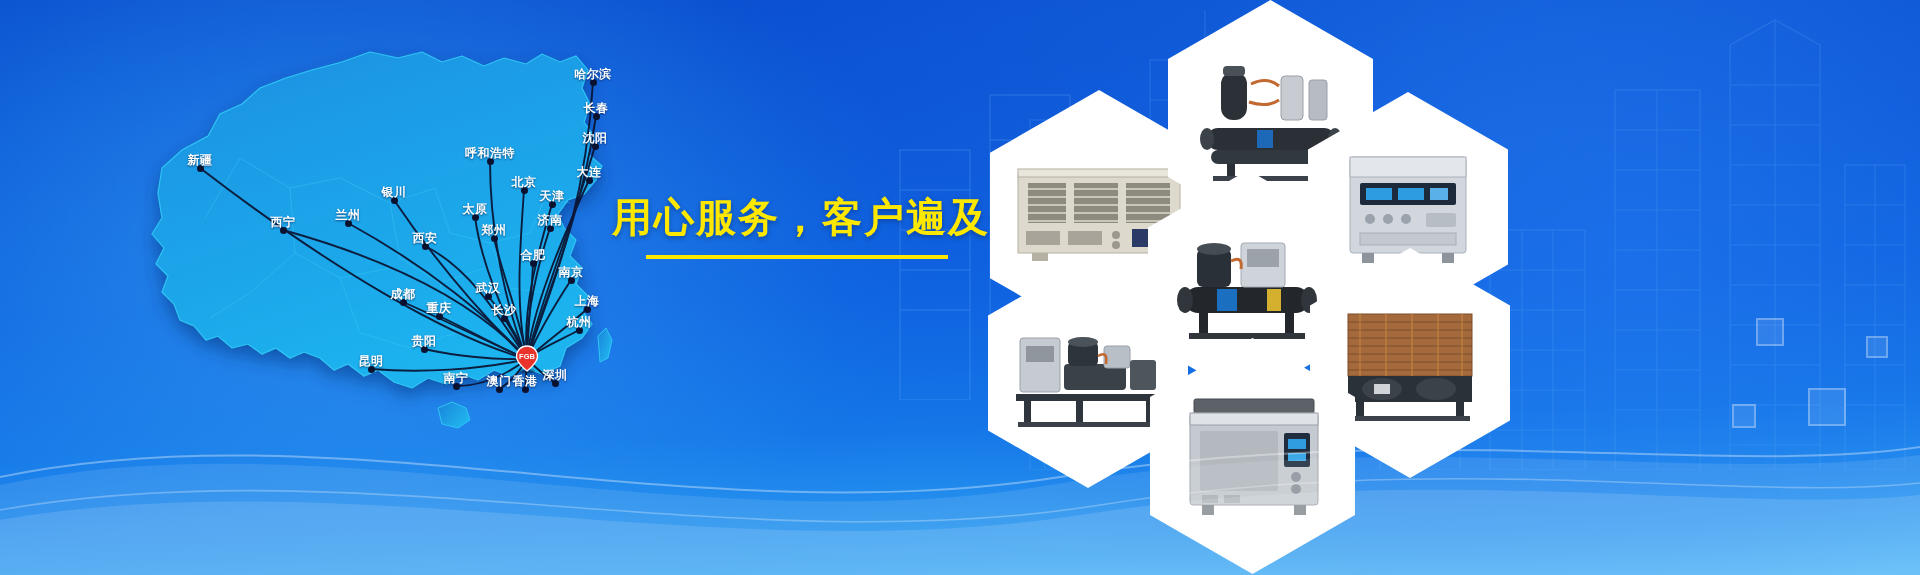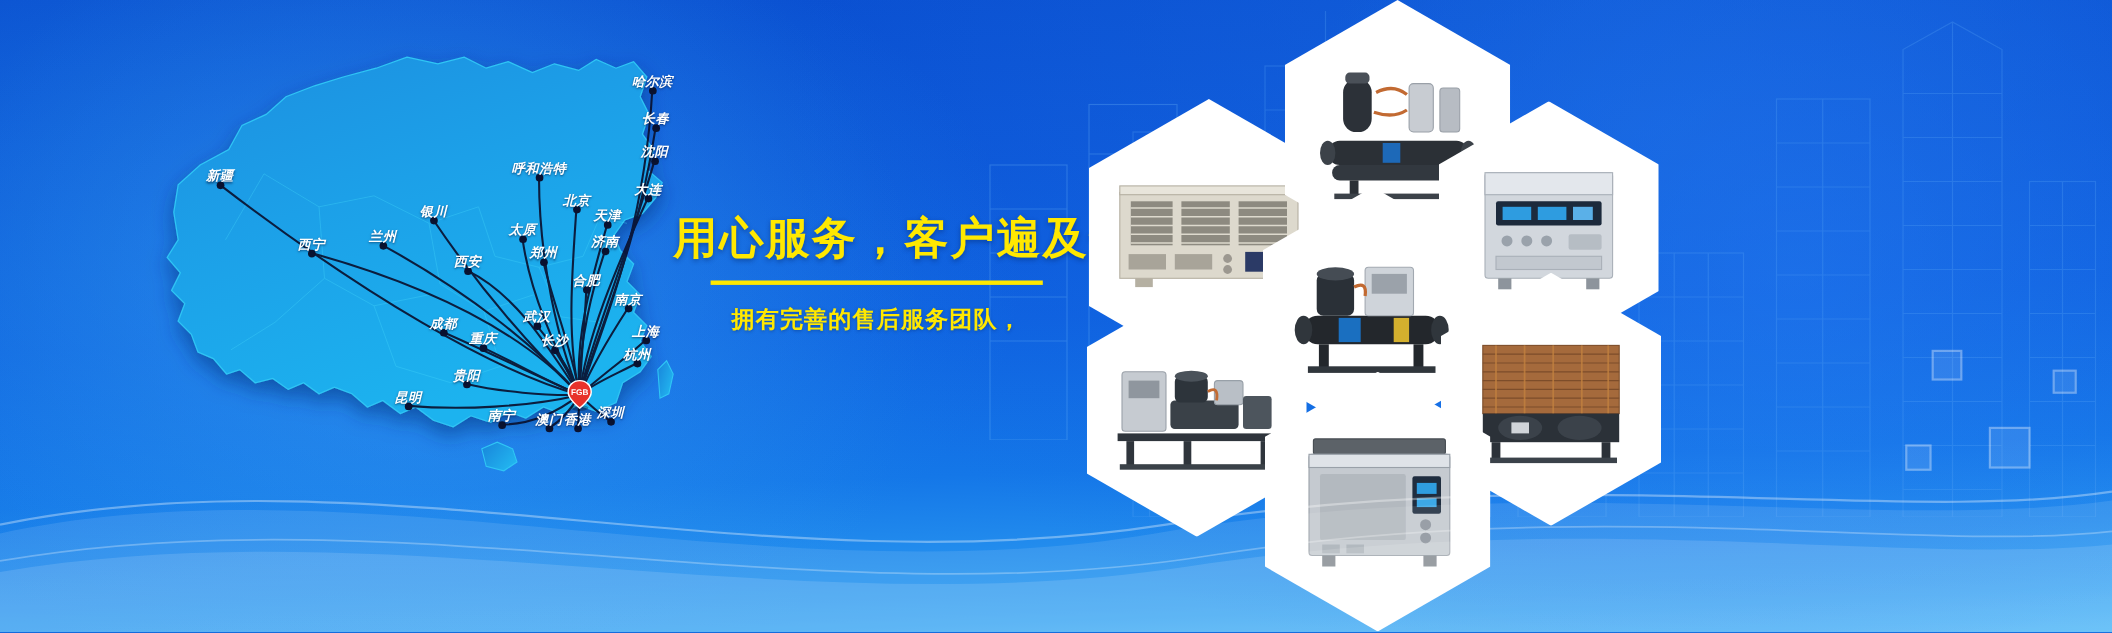--- a/index.html
+++ b/index.html
@@ -32,21 +32,21 @@
   .sq{position:absolute;border:2px solid rgba(255,255,255,0.30);background:rgba(255,255,255,0.10);}
 
   
   #map-wrap{position:absolute;left:90px;top:18px;width:640px;height:420px;}
   #map-svg{position:absolute;left:0;top:0;}
   .city{position:absolute;transform:translate(-50%,-50%);pointer-events:none;}
   .city .dot{position:absolute;left:50%;top:50%;width:7px;height:7px;margin:-3.5px 0 0 -3.5px;
     border-radius:50%;background:#0a1230;}
   .city .lbl{position:absolute;white-space:nowrap;color:#ffffff;font-size:12px;font-weight:700;
     text-shadow:0 1px 2px rgba(0,20,60,.65);letter-spacing:.5px;}
-  .city.lbl-top .lbl{left:50%;top:-16px;transform:translateX(-50%);font-style:italic;}
+  .city.lbl-top .lbl{left:50%;top:-16px;transform:translateX(-50%);}
 
   .hub{position:absolute;transform:translate(-50%,-50%);}
   .hub .pin{width:30px;height:30px;margin:-15px 0 0 -15px;position:absolute;left:50%;top:50%;}
 
   
   #copy{position:absolute;left:612px;top:196px;width:370px;text-align:center;}
   #headline{
     color:#ffe800;font-size:40px;line-height:1.06;font-weight:900;letter-spacing:2px;
     text-shadow:0 2px 5px rgba(0,30,90,.45);white-space:nowrap;
   }
@@ -401,21 +401,20 @@
         <ellipse cx="15" cy="27" rx="8" ry="2.6" fill="rgba(0,0,0,.30)"></ellipse>
         <path d="M15 2 C9 2 4.5 6.5 4.5 12.3 C4.5 19 15 27 15 27 C15 27 25.5 19 25.5 12.3 C25.5 6.5 21 2 15 2 Z" fill="#e8322a" stroke="#ffffff" stroke-width="1.3"></path>
         <text x="15" y="15.2" text-anchor="middle" font-size="7.5" font-weight="700" fill="#ffffff" font-family="Liberation Sans, sans-serif">FGB</text>
       </svg>
     </div>
   </div>
 
   <div id="copy">
     <div id="headline">用心服务，客户遍及全国</div>
     <div id="rule"></div>
-    <div class="sub-line">拥有完善的售后服务团队，</div>
   </div>
 
   <div id="hexes">
 
     <div class="hex" style="left:30px;top:90px;width:218px;height:251px;">
       <div class="inner">
         <svg width="190" height="130" viewBox="0 0 190 130">
           <rect x="14" y="24" width="162" height="78" fill="#ddd9cd" stroke="#b5b0a2" stroke-width="1"></rect>
           <rect x="14" y="18" width="162" height="8" fill="#e8e5db" stroke="#b5b0a2" stroke-width="1"></rect>
           <g fill="#8d8a80">

